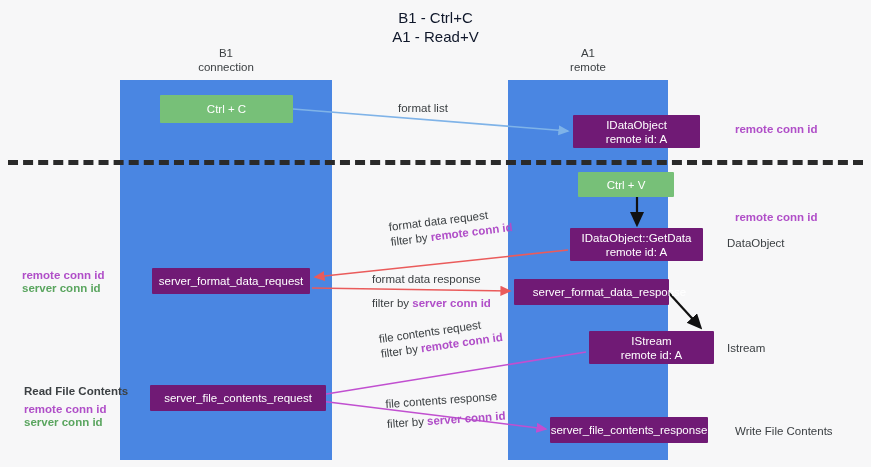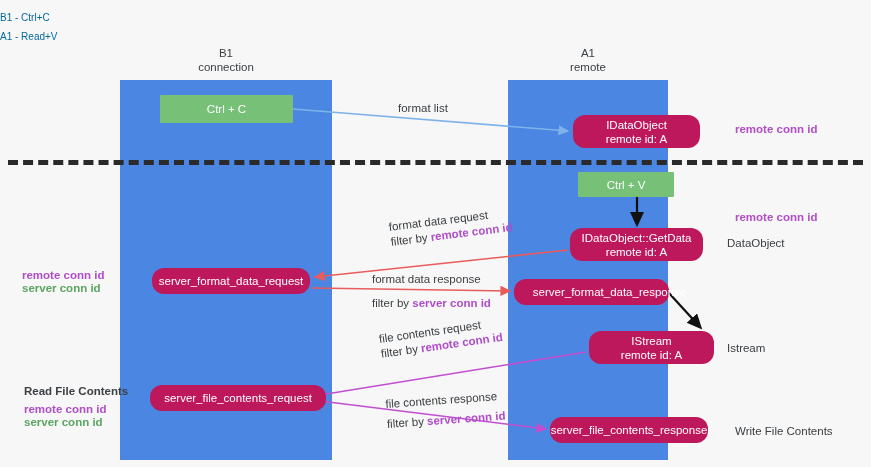--- a/index.html
+++ b/index.html
@@ -18,23 +18,23 @@
   .lane {
     position: absolute;
     background: #4a86e2;
   }
   .lane-b1 { left: 120px; top: 80px; width: 212px; height: 380px; }
   .lane-a1 { left: 508px; top: 80px; width: 160px; height: 380px; }
 
   .title {
     position: absolute;
     left: 0; right: 0;
-    text-align: left;
-    color: #0369a1;
-    font-size: 10px;
+    text-align: center;
+    color: #0f172a;
+    font-size: 15px;
     line-height: 19px;
   }
   .title-1 { top: 8px; }
   .title-2 { top: 27px; }
 
   .colhead {
     position: absolute;
     text-align: center;
     color: #3c4043;
     font-size: 11.5px;
@@ -53,21 +53,21 @@
     font-size: 11.5px;
     line-height: 14px;
     display: flex;
     flex-direction: column;
     align-items: center;
     justify-content: center;
     text-align: left;
     border-radius: 1px;
   }
   .node.green { background: #77c078; }
-  .node.orange { background: #be185d; border-radius: 12px; }
+  .node.orange { background: #701a75; }
 
   .n-ctrlc   { left: 160px; top: 95px;  width: 133px; height: 28px; }
   .n-ido     { left: 573px; top: 115px; width: 127px; height: 33px; }
   .n-ctrlv   { left: 578px; top: 172px; width: 96px; height: 25px; }
   .n-getdata { left: 570px; top: 228px; width: 133px; height: 33px; }
   .n-sfdreq  { left: 152px; top: 268px; width: 158px; height: 26px; }
   .n-sfdres  { left: 514px; top: 279px; width: 155px; height: 26px; padding-left: 36px; }
   .n-istream { left: 589px; top: 331px; width: 125px; height: 33px; }
   .n-sfcreq  { left: 150px; top: 385px; width: 176px; height: 26px; }
   .n-sfcres  { left: 550px; top: 417px; width: 158px; height: 26px; }

